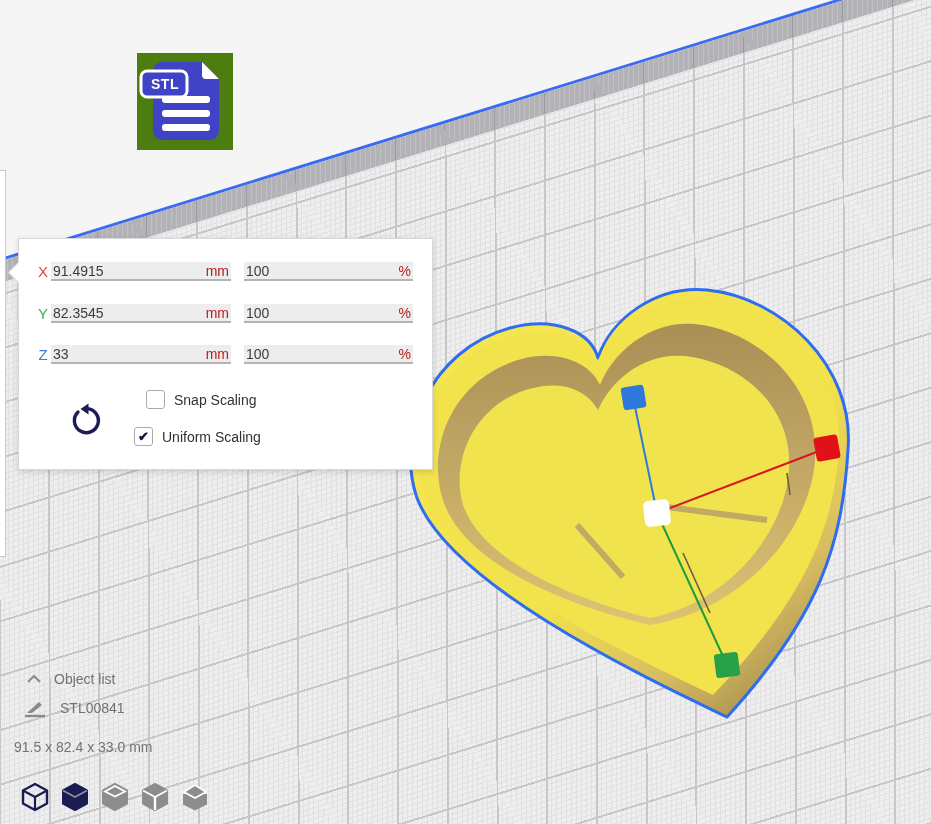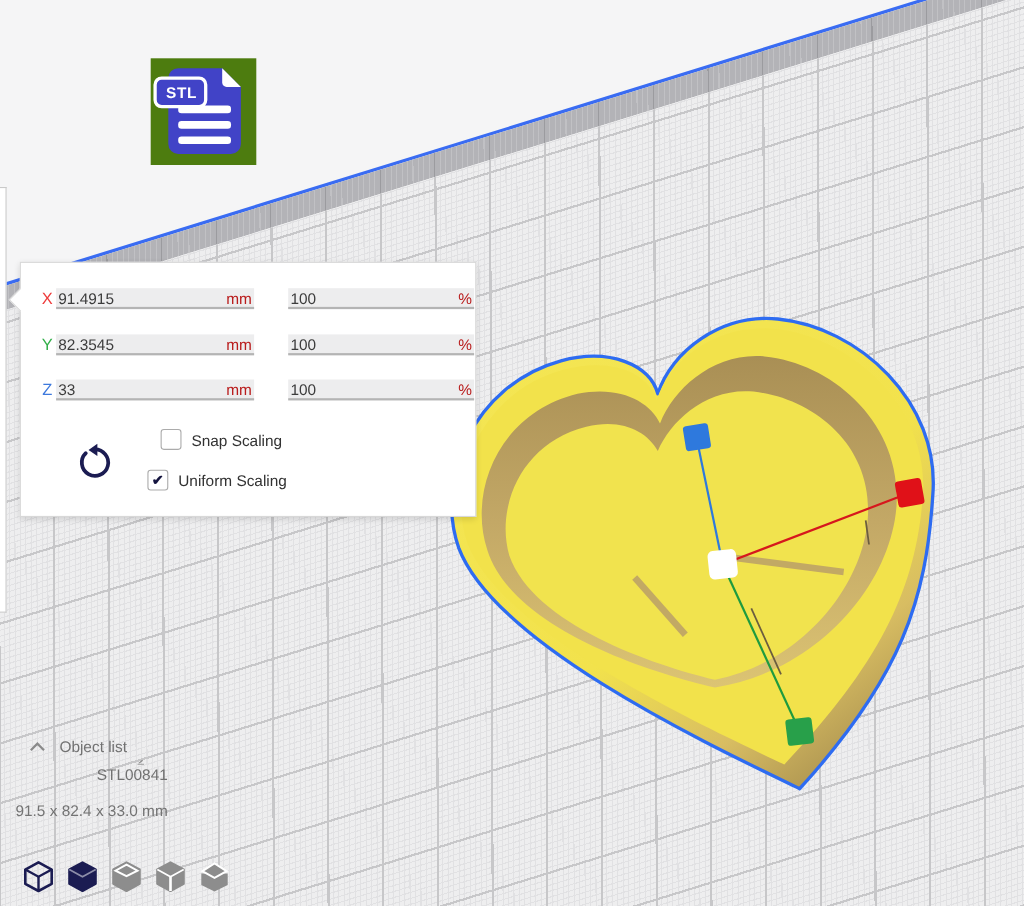--- a/index.html
+++ b/index.html
@@ -56,21 +56,21 @@
   }
   .srow { position:absolute; height:33px; display:flex; align-items:center; }
   .srow.r0 { top:16px; }  .srow.r1 { top:58px; }  .srow.r2 { top:99px; }
   .axis-label { position:absolute; left:15px; width:18px; font-size:15px; text-align:center; }
   .axis-x { color:#ee3b3b; } .axis-y { color:#35b04c; } .axis-z { color:#3d79dd; }
   .field {
     position:absolute; height:19px; background:#ededee; border-bottom:2px solid #b4b4b4;
     display:flex; align-items:flex-end; padding:0 2px;
   }
   .field-mm  { left:32px;  width:180px; }
-  .field-pct { left:225px; width:169px;margin-left:18px; }
+  .field-pct { left:225px; width:169px; }
   .field input {
     border:none; background:transparent; outline:none; width:100%;
     font-family:"Liberation Sans", sans-serif; font-size:14px; color:#3c3c3c;
   }
   .unit { color:#b91c1c; font-size:14px; margin-left:auto; padding-left:6px; }
   .reset-btn { position:absolute; left:48px; top:164px; width:36px; height:36px; cursor:pointer; }
   .cb-row { position:absolute; left:115px; display:flex; align-items:center; }
   .cb-row.snap { top:151px;padding-left:12px; } .cb-row.uniform { top:188px; }
   .checkbox {
     width:19px; height:19px; background:#fff; border:1px solid #ababab; border-radius:3px;
@@ -79,21 +79,21 @@
   }
   .cb-label { margin-left:9px; font-size:14px; color:#323232; }
 
   
   .model-svg { position:absolute; left:395px; top:280px; }
 
   
   .objlist { position:absolute; left:14px; top:668px; color:#717171; font-size:14px; }
   .objlist-header { display:flex; align-items:center; height:22px; cursor:pointer; }
   .objlist-header .chev { margin-left:12px; margin-right:12px; }
-  .objlist-item { display:flex; align-items:flex-end; height:22px; margin-top:0; cursor:pointer;flex-direction:column; }
+  .objlist-item { display:flex; align-items:flex-start; height:22px; margin-top:10px; cursor:pointer; }
   .objlist-item .obj-ic { margin-left:9px; margin-right:13px; }
   .objlist-dims { margin-top:17px; color:#737373; }
 
   
   .btoolbar { position:absolute; left:18px; top:780px; display:flex; gap:7px; }
   .tool-btn { width:33px; height:33px; display:flex; align-items:center; justify-content:center; cursor:pointer; }
 </style>
 </head>
 <body>
 

